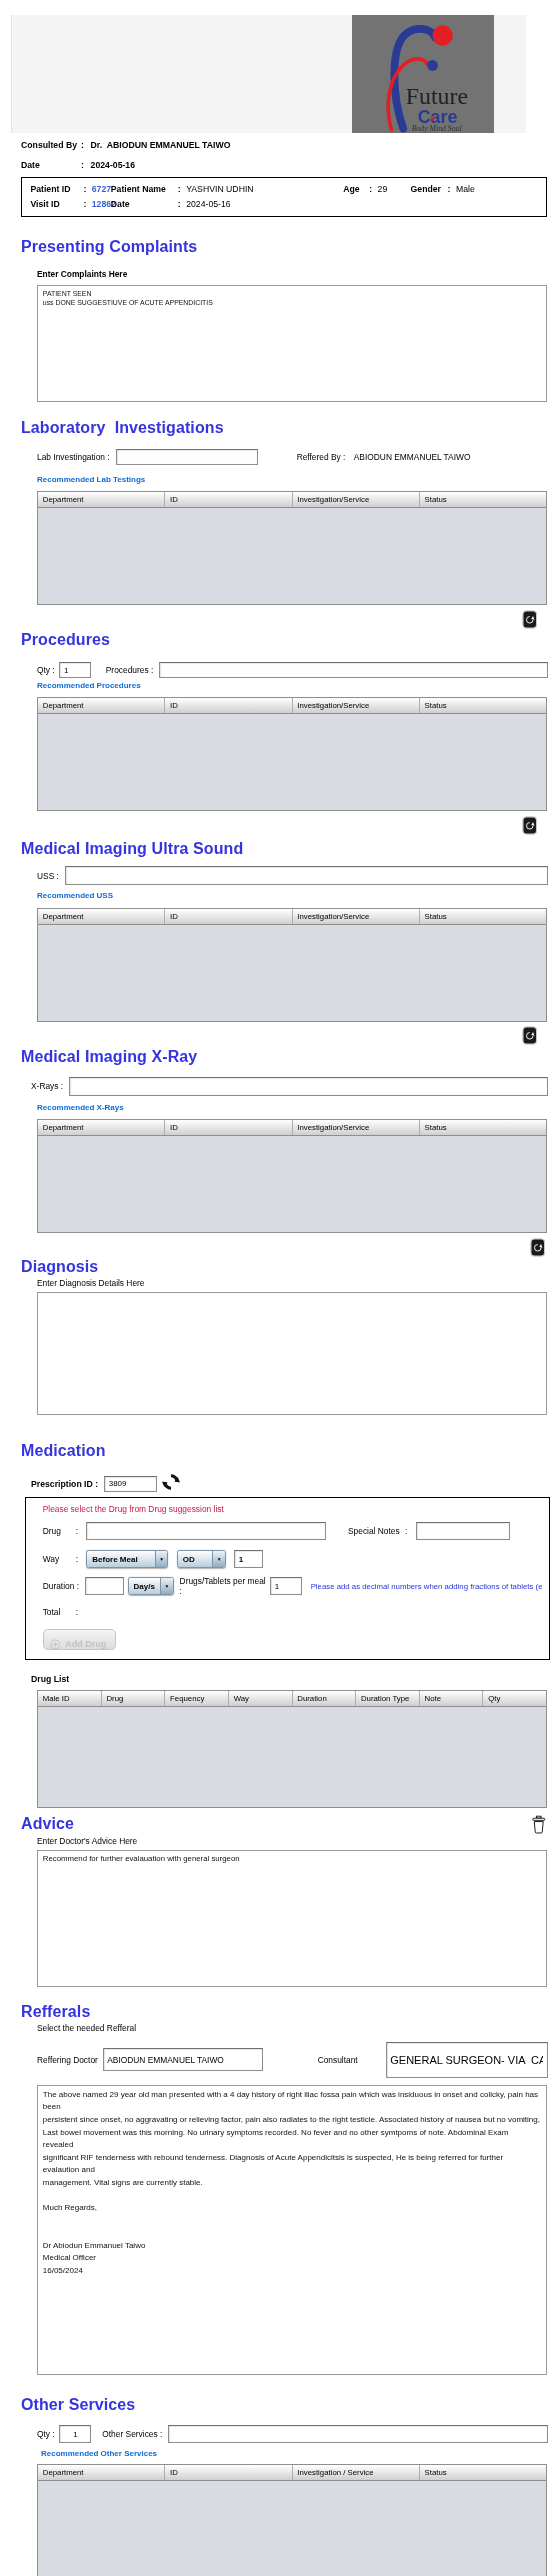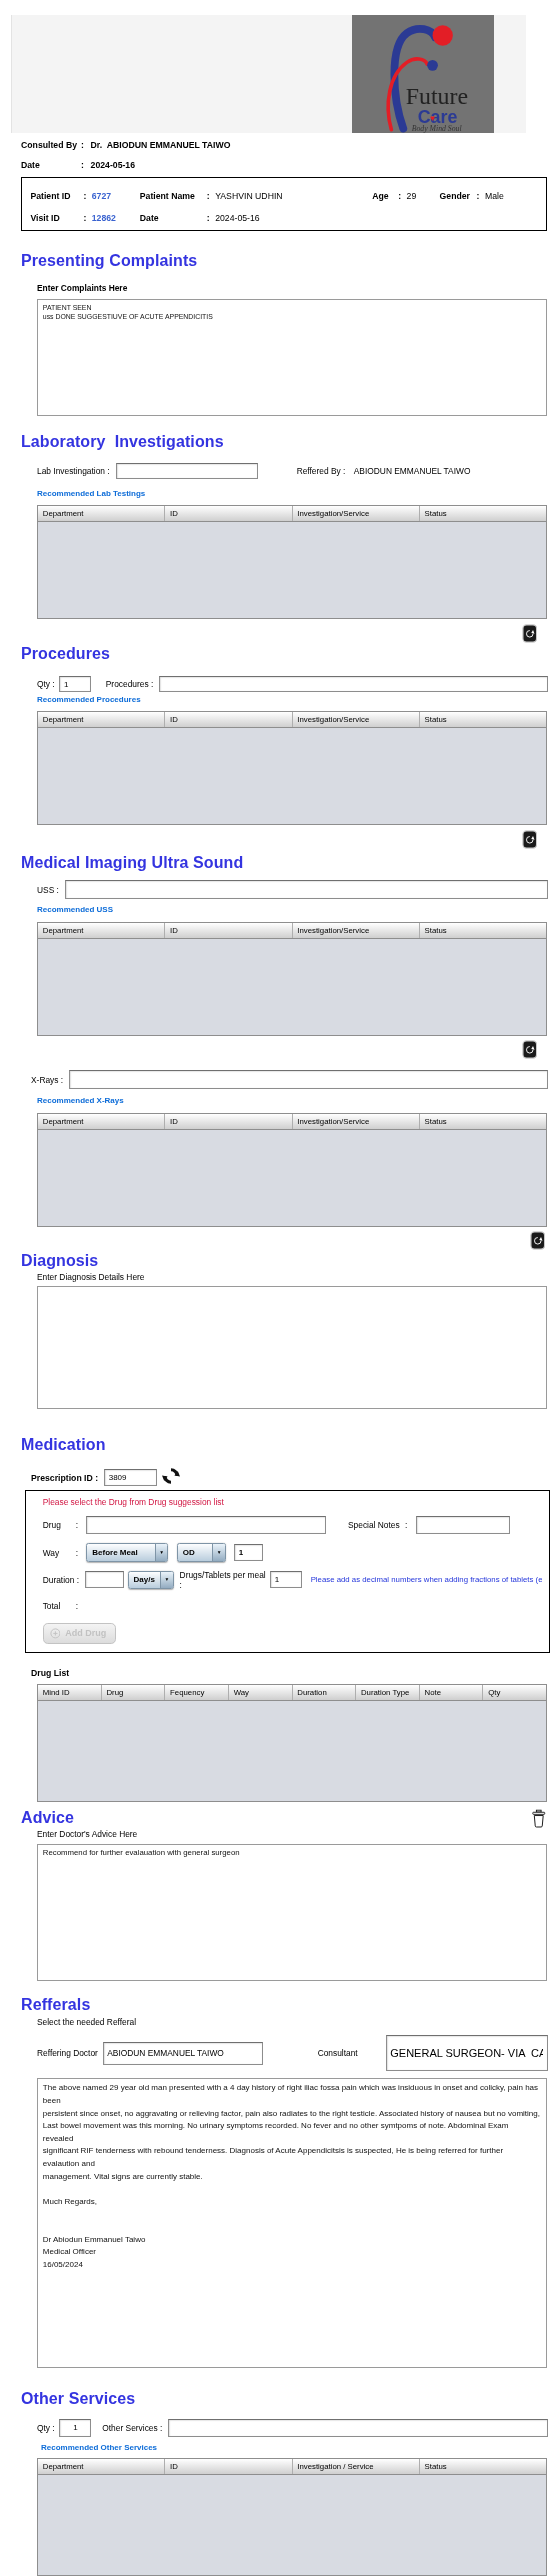--- a/index.html
+++ b/index.html
@@ -19,21 +19,21 @@
   .meta-row { display:flex; margin:7.2px 0 0 21px; font-size:8.7px; font-weight:bold; }
   .meta-row.second { margin-top:9.6px; }
   .meta-label { width:60px; }
   .meta-colon { width:9.6px; }
 
   
   .patient-box { margin:7.2px 9px 0 21px; border:1.2px solid #000; padding:6px 8.4px 7.2px; }
   .p-row { display:flex; font-size:8.7px; align-items:baseline; }
   .p-row + .p-row { margin-top:4.8px;align-items:flex-end; }
   .p-lbl { font-weight:bold; }
-  .w88 { width:53px; } .w12 { width:8.4px; font-weight:bold; } .w70 { width:48px;margin-top:7px; }
+  .w88 { width:53px; } .w12 { width:8.4px; font-weight:bold; } .w70 { width:19px; }
   .w112 { width:67px; } .wname { width:157px; white-space:pre-wrap; }
   .w44 { width:26px; } .w55 { width:33px; } .w62 { width:37px; }
   .id-blue { color:#3a63d0; font-weight:bold; }
 
   
   .section-title { color:#3434e0; font-weight:bold; font-size:16px; margin-left:21px; letter-spacing:0.1px; }
   .sub-label { font-size:8.4px; margin-left:37px; }
   .sub-label.bold { font-weight:bold; }
   .rec-link { color:#0d6cd8; font-weight:bold; font-size:8px; margin-left:37px; }
 
@@ -66,21 +66,21 @@
   .med-box { margin:2.4px 6px 0 25px; border:1.8px solid #000; padding:4.8px 7.2px 8.4px 16.7px; }
   .med-hint { color:#d11441; font-size:8.4px; margin-top:1.2px; }
   .med-row { display:flex; align-items:center; margin-top:8.4px; font-size:8.4px; }
   .med-lbl { width:33px; } .med-colon { width:10.8px; }
   .combo { display:inline-flex; align-items:stretch; background:linear-gradient(#fdfeff,#b9cddd); border:0.6px solid #7e94a6;
     border-radius:2.4px; height:18.5px; box-shadow:0 0.6px 1.2px rgba(0,0,0,.3); overflow:hidden; }
   .combo-text { display:flex; align-items:center; padding:0 4.8px; font-size:8px; font-weight:bold; flex:1; }
   .combo-arrow { width:12.6px; display:flex; align-items:center; justify-content:center; font-size:4.8px; color:#000;
     background:linear-gradient(#eaf3fa,#93accx); background:linear-gradient(#eaf3fa,#93acc1); border-left:0.6px solid #7e94a6; }
   .blue-note { color:#2335db; font-size:7.8px; margin-left:8.4px; white-space:nowrap; overflow:hidden; }
-  .add-drug-btn { display:flex; align-items:center; gap:4.8px; margin-top:12px; width:73px; height:21.5px; border-radius:4.8px;
+  .add-drug-btn { display:flex; align-items:flex-end; gap:4.8px; margin-top:12px; width:73px; height:21.5px; border-radius:4.8px;
     border:0.6px solid #c3c3c3; background:linear-gradient(#f4f4f4,#dcdcdc); color:#c2c2c2; font-weight:bold; font-size:9px;
     font-family:"Liberation Sans",sans-serif; padding:0 6px; }
   .drug-list-label { font-size:8.7px; font-weight:bold; margin:14.3px 0 0 31px; }
 
   .advice-head { display:flex; align-items:flex-start; margin-top:7.2px; }
   .advice-head .section-title { flex:1; }
   .advice-head .trash-btn { margin-right:9.6px; }
 
   .ref-row { display:flex; align-items:center; margin:8.4px 8.4px 0 37px; font-size:8.4px; }
 
@@ -219,20 +219,21 @@
   <div class="trash-row">
     <button class="trash-btn">
       <svg width="15.5" height="19" viewBox="0 0 26 32">
         <rect x="1.5" y="1.5" width="23" height="29" rx="6" fill="#1a1a1a" stroke="#c9c9c9" stroke-width="2"></rect>
         <path d="M13 11 a5.5 5.5 0 1 0 5.5 5.5" stroke="#ffffff" stroke-width="1.6" fill="none"></path>
         <polygon points="18.5,10 21,16.5 15.5,15" fill="#ffffff"></polygon>
       </svg>
     </button>
   </div>
 
+  <div class="section-title" style="margin-top:2.4px;">Medical Imaging X-Ray</div>
   <div class="field-row" style="margin-top:10.8px; margin-left:31px;">
     <span>X-Rays :</span>
     <input class="text-input" style="flex: 1 1 0%; height: 19px; margin-left: 6px;">
   </div>
   <div class="rec-link" style="margin-top:7.2px;">Recommended X-Rays</div>
   <div class="inv-table" style="margin-top:7.2px;">
     <div class="thead">
       <div class="th">Department</div>
       <div class="th">ID</div>
       <div class="th">Investigation/Service</div>
@@ -317,21 +318,21 @@
         <circle cx="9" cy="9" r="7.5" fill="none" stroke="#c2c2c2" stroke-width="1.6"></circle>
         <path d="M9 5.5 v7 M5.5 9 h7" stroke="#c2c2c2" stroke-width="1.6"></path>
       </svg>
       <span>Add Drug</span>
     </button>
   </div>
 
   <div class="drug-list-label">Drug List</div>
   <div class="inv-table" style="margin-top:6px;">
     <div class="thead">
-      <div class="th">Mind ID</div>
+      <div class="th">Male ID</div>
       <div class="th">Drug</div>
       <div class="th">Fequency</div>
       <div class="th">Way</div>
       <div class="th">Duration</div>
       <div class="th">Duration Type</div>
       <div class="th">Note</div>
       <div class="th">Qty</div>
     </div>
     <div class="tbody h168"></div>
   </div>

